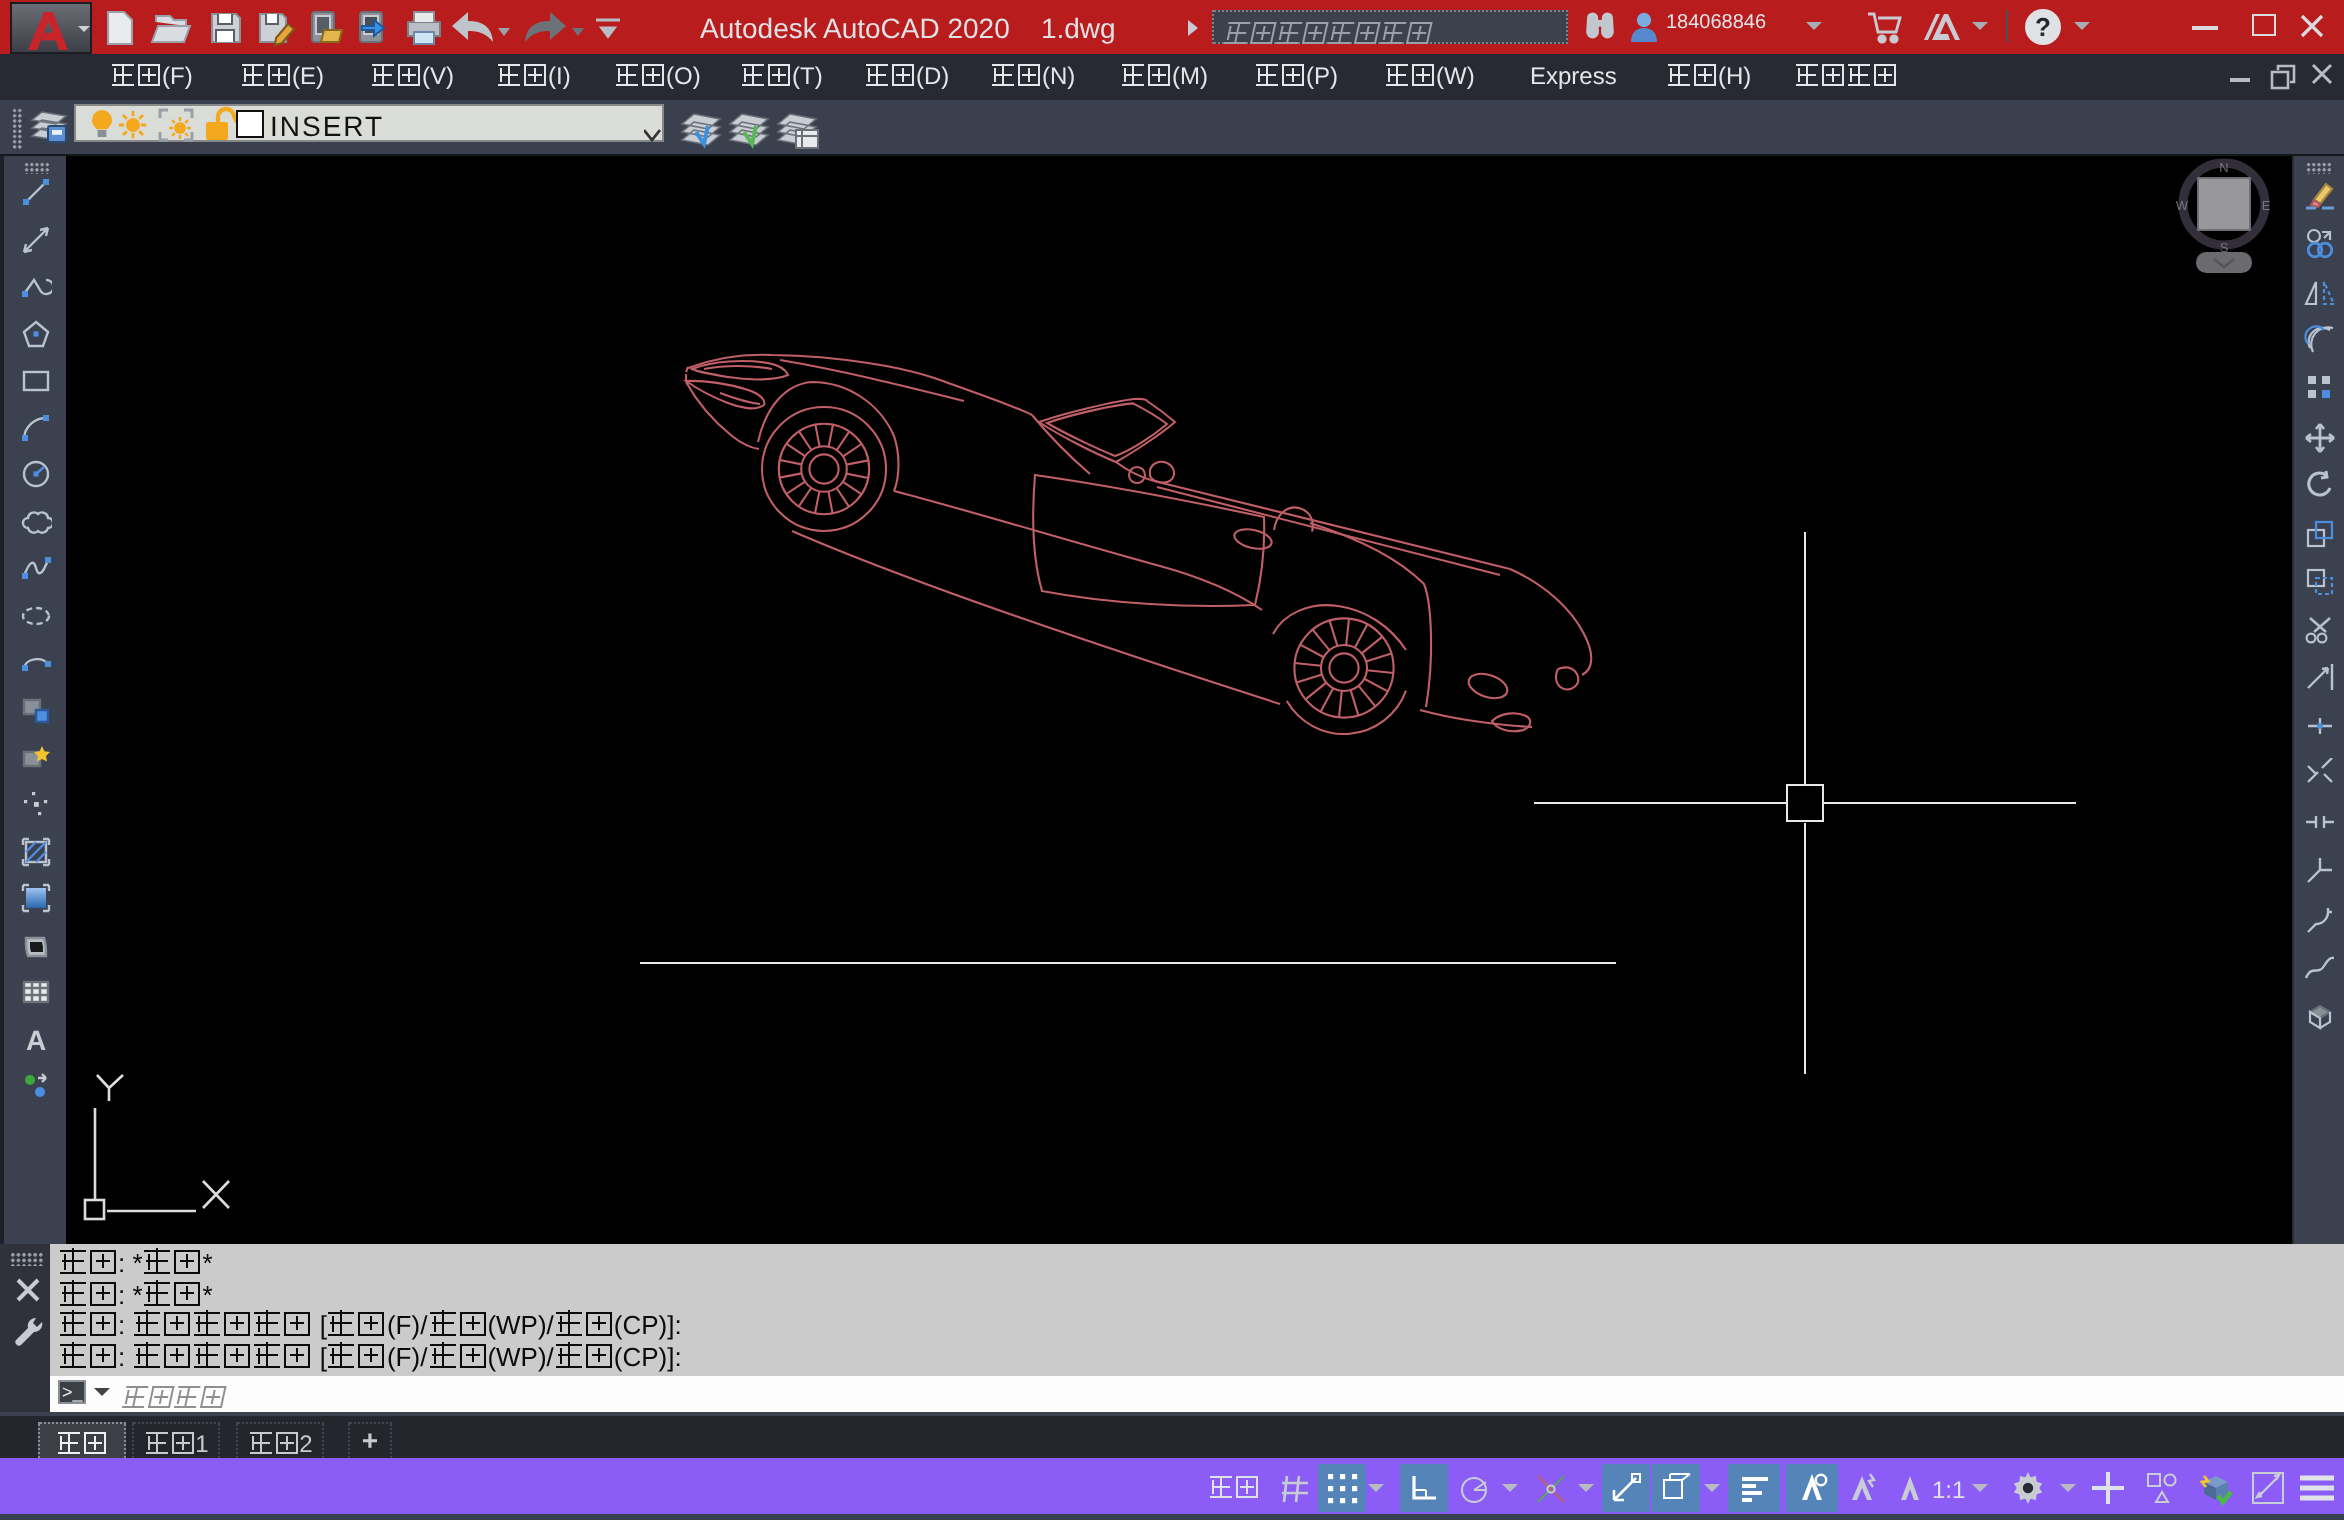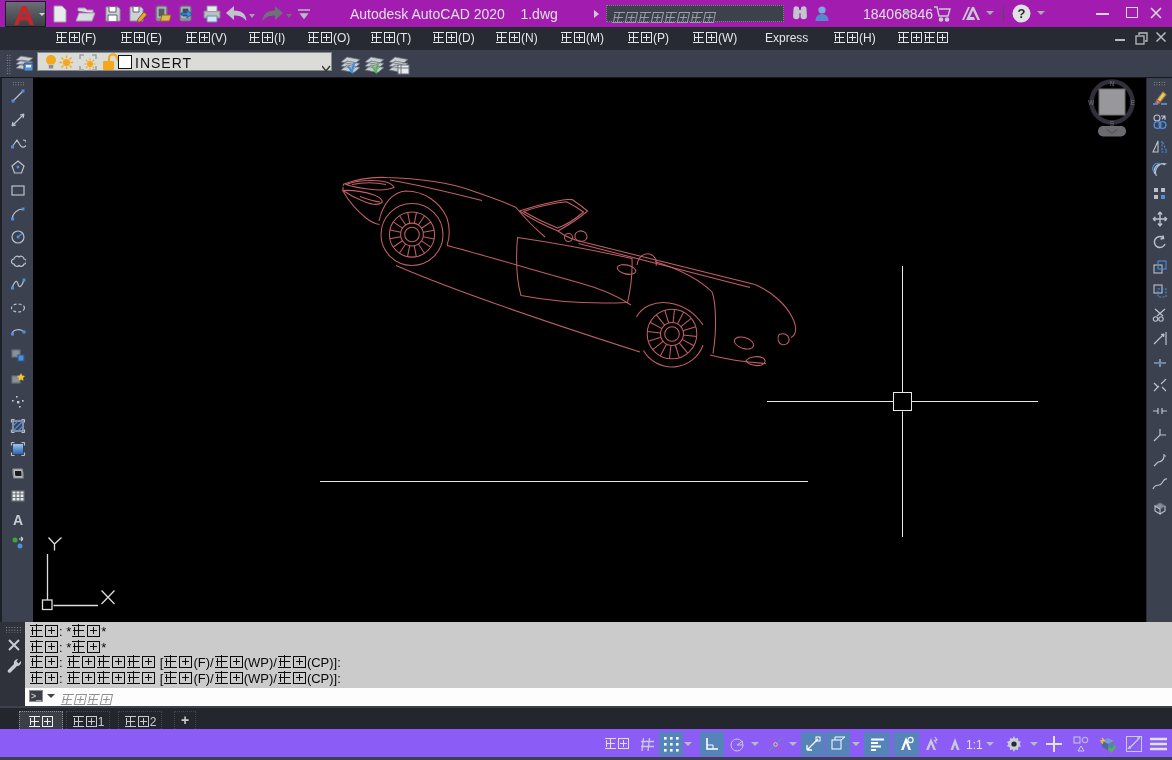--- a/index.html
+++ b/index.html
@@ -27,21 +27,21 @@
  linear-gradient(currentColor,currentColor) 6px 0/1px 13px no-repeat,
  linear-gradient(currentColor,currentColor) 2px 3px/1px 8px no-repeat}
 .z.b.v2{background:
  linear-gradient(currentColor,currentColor) 0 1px/1px 12px no-repeat,
  linear-gradient(currentColor,currentColor) 12px 1px/1px 12px no-repeat,
  linear-gradient(currentColor,currentColor) 0 1px/13px 1px no-repeat,
  linear-gradient(currentColor,currentColor) 0 12px/13px 1px no-repeat,
  linear-gradient(currentColor,currentColor) 3px 6px/7px 1px no-repeat,
  linear-gradient(currentColor,currentColor) 6px 3px/1px 7px no-repeat}
 
-#titlebar{left:0;top:0;width:1172px;height:27px;background:#a21caf}
+#titlebar{left:0;top:0;width:1172px;height:27px;background:#b91c1c}
 #menubar{left:0;top:27px;width:1172px;height:23px;background:#272a33;color:#e4e6e9;font-size:12px}
 #toolrow{left:0;top:50px;width:1172px;height:28px;background:#3a404d;border-bottom:1px solid #16181d}
 #main{left:0;top:78px;width:1172px;height:544px;background:#000}
 #ldock{left:0;top:78px;width:33px;height:544px;background:#3b414e;border-left:2px solid #1d2026}
 #rdock{left:1146px;top:78px;width:26px;height:544px;background:#3b414e;border-left:1px solid #272c36}
 #cmdarea{left:0;top:622px;width:1172px;height:84px;background:#2f323a}
 #graytxt{left:25px;top:622px;width:1147px;height:66px;background:#cacbca;color:#0a0a0a;font-size:13px;line-height:15.5px;padding:2px 0 0 4px}
 #inputrow{left:25px;top:688px;width:1147px;height:18px;background:#fdfdfd}
 #tabsrow{left:0;top:706px;width:1172px;height:23px;background:#23262d;border-top:2px solid #3c414d}
 #statusbar{left:0;top:729px;width:1172px;height:31px;background:#8b5cf6;border-bottom:3px solid #394050}
@@ -99,21 +99,21 @@
   <div class="abs" style="left:606px;top:5px;width:178px;height:17px;background:#3d414b;border:1px dotted #7e828c;color:#9aa0aa;padding:2px 0 0 5px"><span style="display:inline-block;transform:skewX(-12deg)"><span class="z"></span><span class="z v2"></span><span class="z"></span><span class="z v2"></span><span class="z"></span><span class="z v2"></span><span class="z"></span><span class="z v2"></span></span></div>
   <svg class="abs" style="left:791px;top:5px" width="18" height="17" viewBox="0 0 18 17" fill="#c2c7ce">
         <path d="M2.5 4 a2.8 2.8 0 0 1 5.6 0 l.4 7 a3.2 3.2 0 0 1 -6.4 0 z"></path>
         <path d="M9.9 4 a2.8 2.8 0 0 1 5.6 0 l.4 7 a3.2 3.2 0 0 1 -6.4 0 z"></path>
         <rect x="7" y="5" width="4" height="3.4"></rect>
       </svg>
   <svg class="abs" style="left:814px;top:4px" width="16" height="18" viewBox="0 0 16 18">
         <circle cx="8" cy="6" r="3.6" fill="#7aabe0"></circle>
         <path d="M1.5 17 c0-5 3-7 6.5-7 s6.5 2 6.5 7 z" fill="#5588cc"></path>
       </svg>
-  <div class="abs" style="left:863px;top:6px;color:#dfe1e4;font-size:14px">184068846</div>
+  <div class="abs" style="left:833px;top:6px;color:#dfe1e4;font-size:10px">184068846</div>
   <div class="abs" style="left:903px;top:11px;width:0;height:0;border:4px solid transparent;border-top-color:#a8acb4"></div>
   <svg class="abs" style="left:933px;top:5px" width="20" height="17" viewBox="0 0 20 17" fill="none" stroke="#c8ccd2" stroke-width="1.4">
         <path d="M1 2 h3 l2 9 h9 l2-7 H6"></path>
         <circle cx="8" cy="14.5" r="1.6" fill="#c8ccd2"></circle>
         <circle cx="14" cy="14.5" r="1.6" fill="#c8ccd2"></circle>
       </svg>
   <svg class="abs" style="left:960px;top:5px" width="22" height="17" viewBox="0 0 22 17">
         <path d="M2 15 L8 2 h2 L4 15 z M6 15 L12 2 h2 L20 15 h-2.5 L13 5.5 10 12 h4 l1 3 z" fill="#c8ccd2"></path>
       </svg>
   <div class="abs" style="left:986px;top:11px;width:0;height:0;border:4px solid transparent;border-top-color:#a8acb4"></div>

